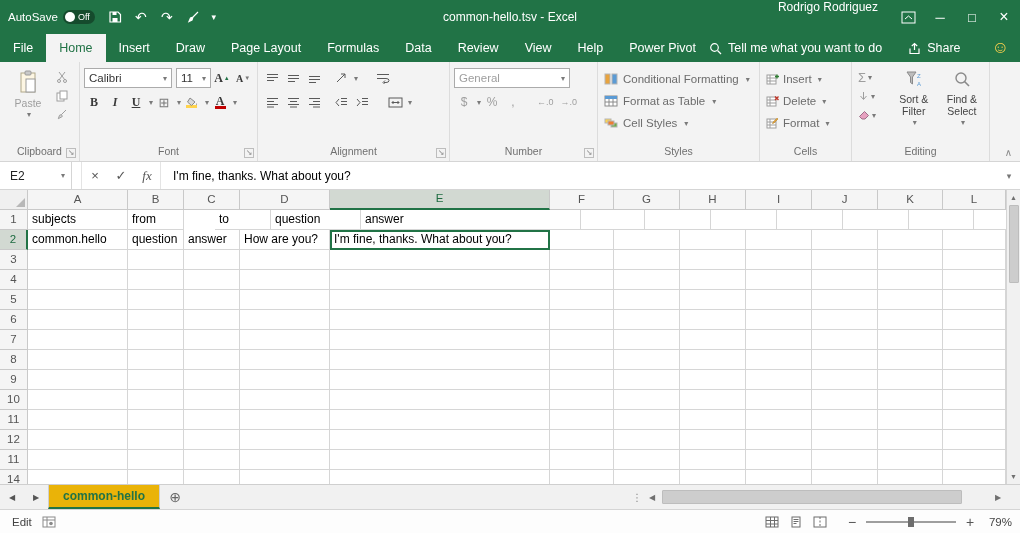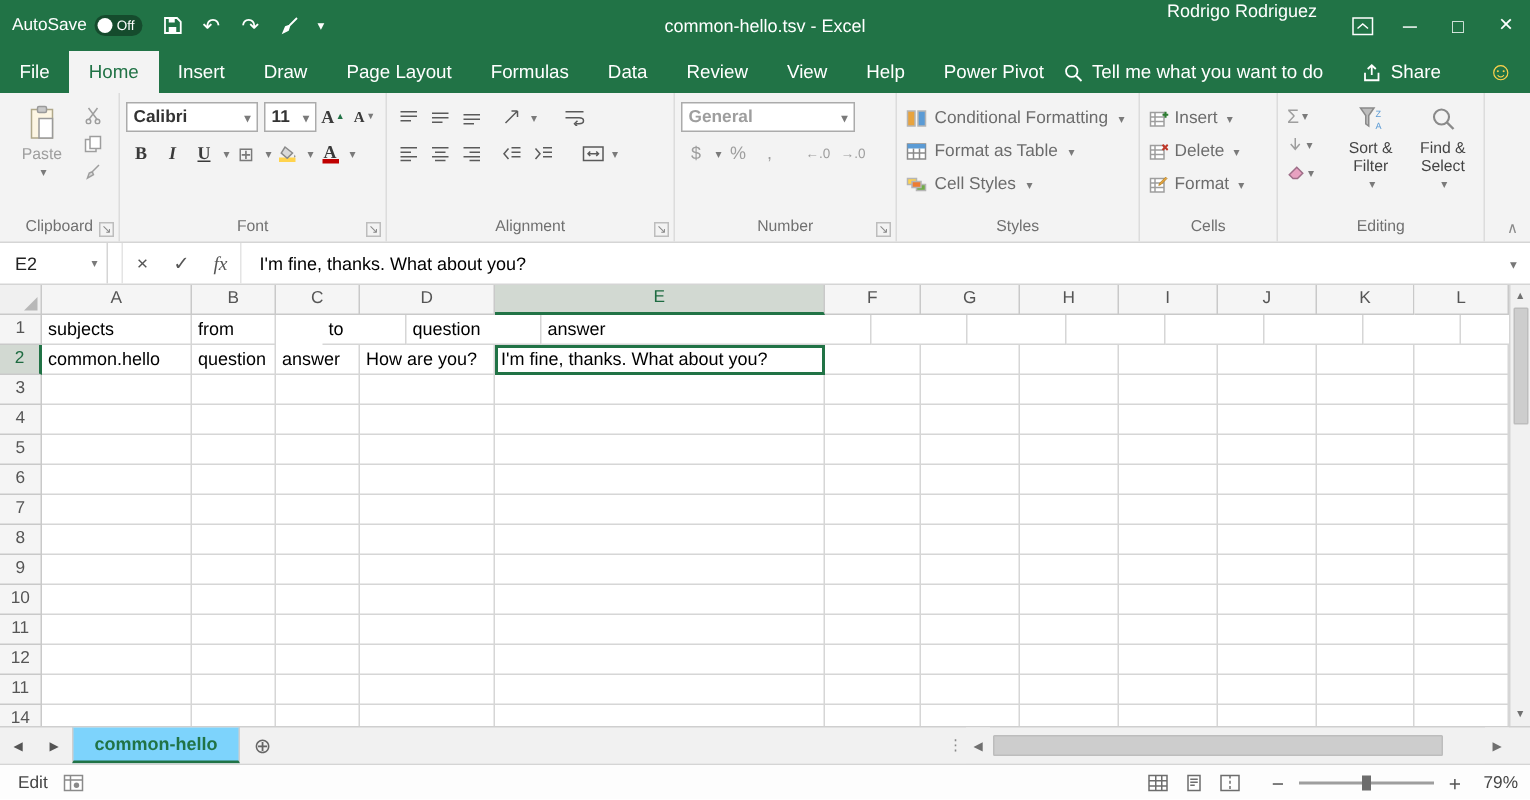--- a/index.html
+++ b/index.html
@@ -33,21 +33,21 @@
   
   .ribbon { height:100px; background:#f3f3f3; border-bottom:1px solid #d5d5d5; display:flex; position:relative; flex:0 0 auto; }
   .rgroup { border-right:1px solid #dcdcdc; display:flex; flex-direction:column; position:relative; flex:0 0 auto; }
   .rc { flex:1; padding:4px 4px 0 4px; }
   .rlabel { height:16px; font-size:10.5px; color:#707070; text-align:center; position:relative; }
   .dlg { position:absolute; right:3px; bottom:3px; font-size:8px; color:#8a8a8a; width:10px; height:10px; border:1px solid #bdbdbd; line-height:8px; text-align:center; }
   .dd { font-size:8px; color:#7a7a7a; margin-left:2px; }
   .dis { color:#9e9e9e !important; }
   .rrow { display:flex; align-items:center; height:24px; gap:1px; }
   .ibtn { min-width:20px; height:22px; display:flex; align-items:center; justify-content:center; border-radius:2px; padding:0 2px; }
-  .combo { background:#fff; border:1px solid #ababab; height:20px; display:flex; align-items:center; justify-content:space-between; font-size:11.5px; padding:0 4px; color:#333;font-weight:bold; }
+  .combo { background:#fff; border:1px solid #ababab; height:20px; display:flex; align-items:center; justify-content:space-between; font-size:11.5px; padding:0 4px; color:#333; }
   .bigbtn { width:48px; height:76px; display:flex; flex-direction:column; align-items:center; padding-top:4px; text-align:center; font-size:10.5px; line-height:12px; color:#444; border-radius:2px; }
   .bigbtn svg { margin-bottom:3px; }
   .mini-col { display:flex; flex-direction:column; gap:1px; padding-top:2px; }
   .mini-col .ibtn { height:18px; justify-content:flex-start; }
   .bar-red { display:block; width:11px; height:3px; background:#c00000; margin-top:-1px; }
   .bar-yel { display:block; width:11px; height:3px; background:#ffd34d; margin-top:-1px; }
   .letterbtn { font-weight:bold; font-size:12px; color:#3a3a3a; font-family:"Liberation Serif", serif; }
   .styles-row { display:flex; align-items:center; gap:5px; height:22px; font-size:11.5px; color:#6c6c6c; padding-left:2px; white-space:nowrap; }
   .cells-row { display:flex; align-items:center; gap:4px; height:22px; font-size:11.5px; color:#6c6c6c; padding-left:2px; white-space:nowrap; }
   .collapse { position:absolute; right:8px; bottom:3px; color:#8a8a8a; font-size:10px; }
@@ -78,21 +78,21 @@
   .cell { height:20px; border-right:1px solid #d6d6d6; border-bottom:1px solid #d6d6d6; font-size:12px; line-height:19px; padding-left:4px; white-space:nowrap; overflow:visible; color:#000; flex:0 0 auto; }
   .cell.active { outline:2px solid #217346; outline-offset:-2px; background:#fff; z-index:5; position:relative; }
   .vscroll { position:absolute; top:0; right:0; bottom:0; width:14px; background:#f1f1f1; border-left:1px solid #d5d5d5; display:flex; flex-direction:column; align-items:center; }
   .vs-btn { height:15px; font-size:7px; color:#707070; display:flex; align-items:center; justify-content:center; width:100%; }
   .vs-thumb { width:10px; height:78px; background:#cdcdcd; border:1px solid #bdbdbd; border-radius:1px; }
   .vs-track { flex:1; }
 
   
   .sheetbar { height:25px; background:#f1f1f1; border-top:1px solid #cfcfcf; display:flex; align-items:stretch; flex:0 0 auto; }
   .snav { width:24px; display:flex; align-items:center; justify-content:center; font-size:8px; color:#555; }
-  .stab { background:#7dd3fc; padding:0 14px; display:flex; align-items:center; font-size:12px; color:#217346; font-weight:bold; border-left:1px solid #cfcfcf; border-right:1px solid #cfcfcf; border-bottom:2px solid #217346; }
+  .stab { background:#eab308; padding:0 14px; display:flex; align-items:center; font-size:12px; color:#217346; font-weight:bold; border-left:1px solid #cfcfcf; border-right:1px solid #cfcfcf; border-bottom:2px solid #217346; }
   .newsheet { width:30px; display:flex; align-items:center; justify-content:center; font-size:14px; color:#666; }
   .sspacer { flex:1; }
   .hdots { width:14px; display:flex; align-items:center; justify-content:center; color:#888; font-size:10px; }
   .hs-btn { width:16px; display:flex; align-items:center; justify-content:center; font-size:8px; color:#707070; background:#f1f1f1; }
   .hs-track { width:330px; margin:3px 0; background:#f1f1f1; position:relative; }
   .hs-thumb { position:absolute; left:2px; top:2px; bottom:2px; width:300px; background:#cdcdcd; border:1px solid #bdbdbd; border-radius:1px; }
   .hs-corner { width:14px; }
 
   
   .statusbar { height:24px; background:#fdfdfd; border-top:1px solid #d5d5d5; display:flex; align-items:center; padding:0 8px 0 12px; flex:0 0 auto; font-size:11.5px; color:#444; }

